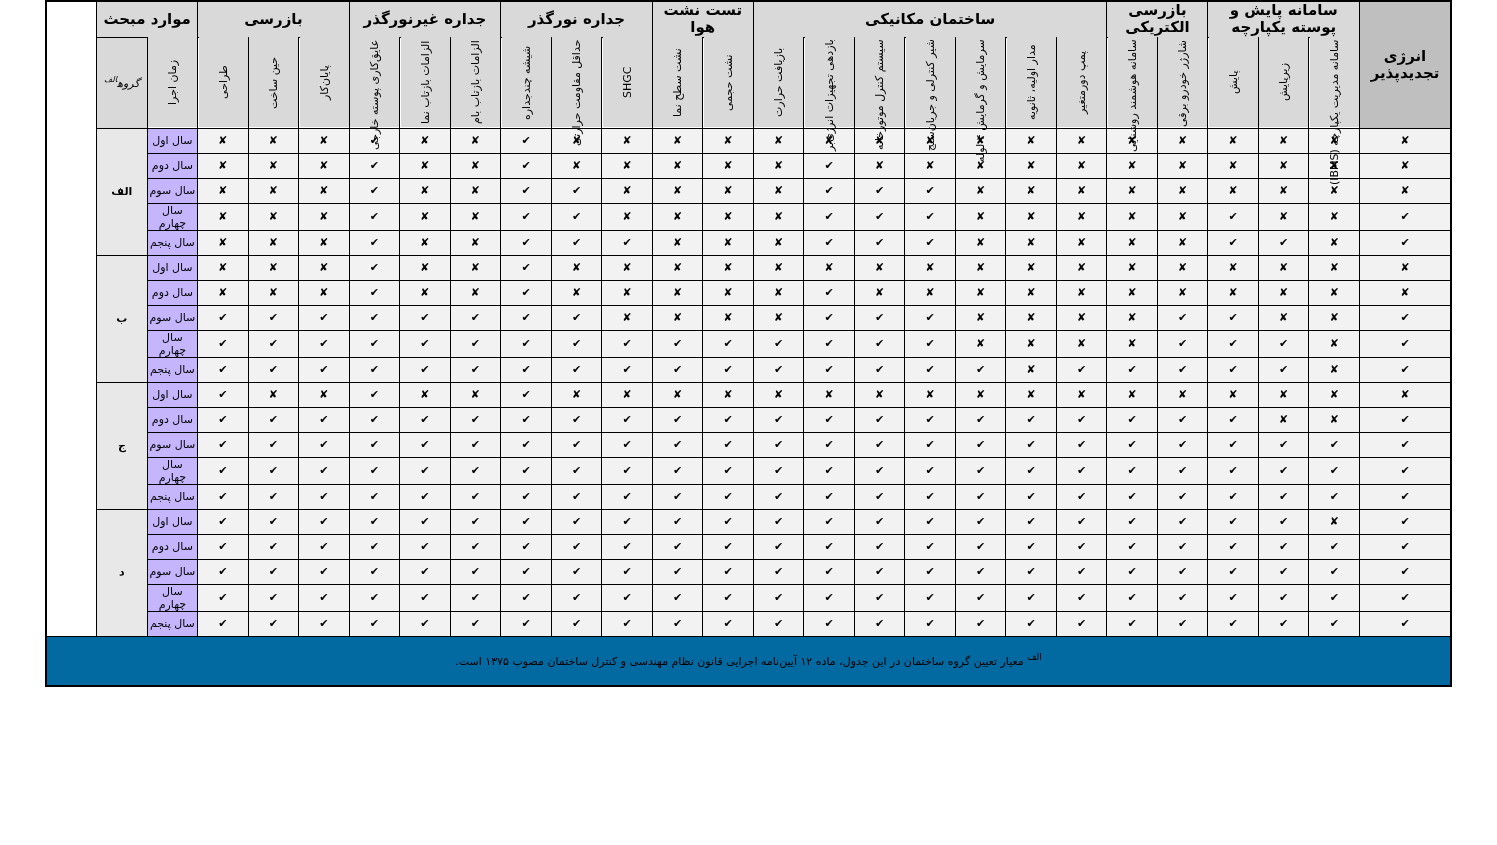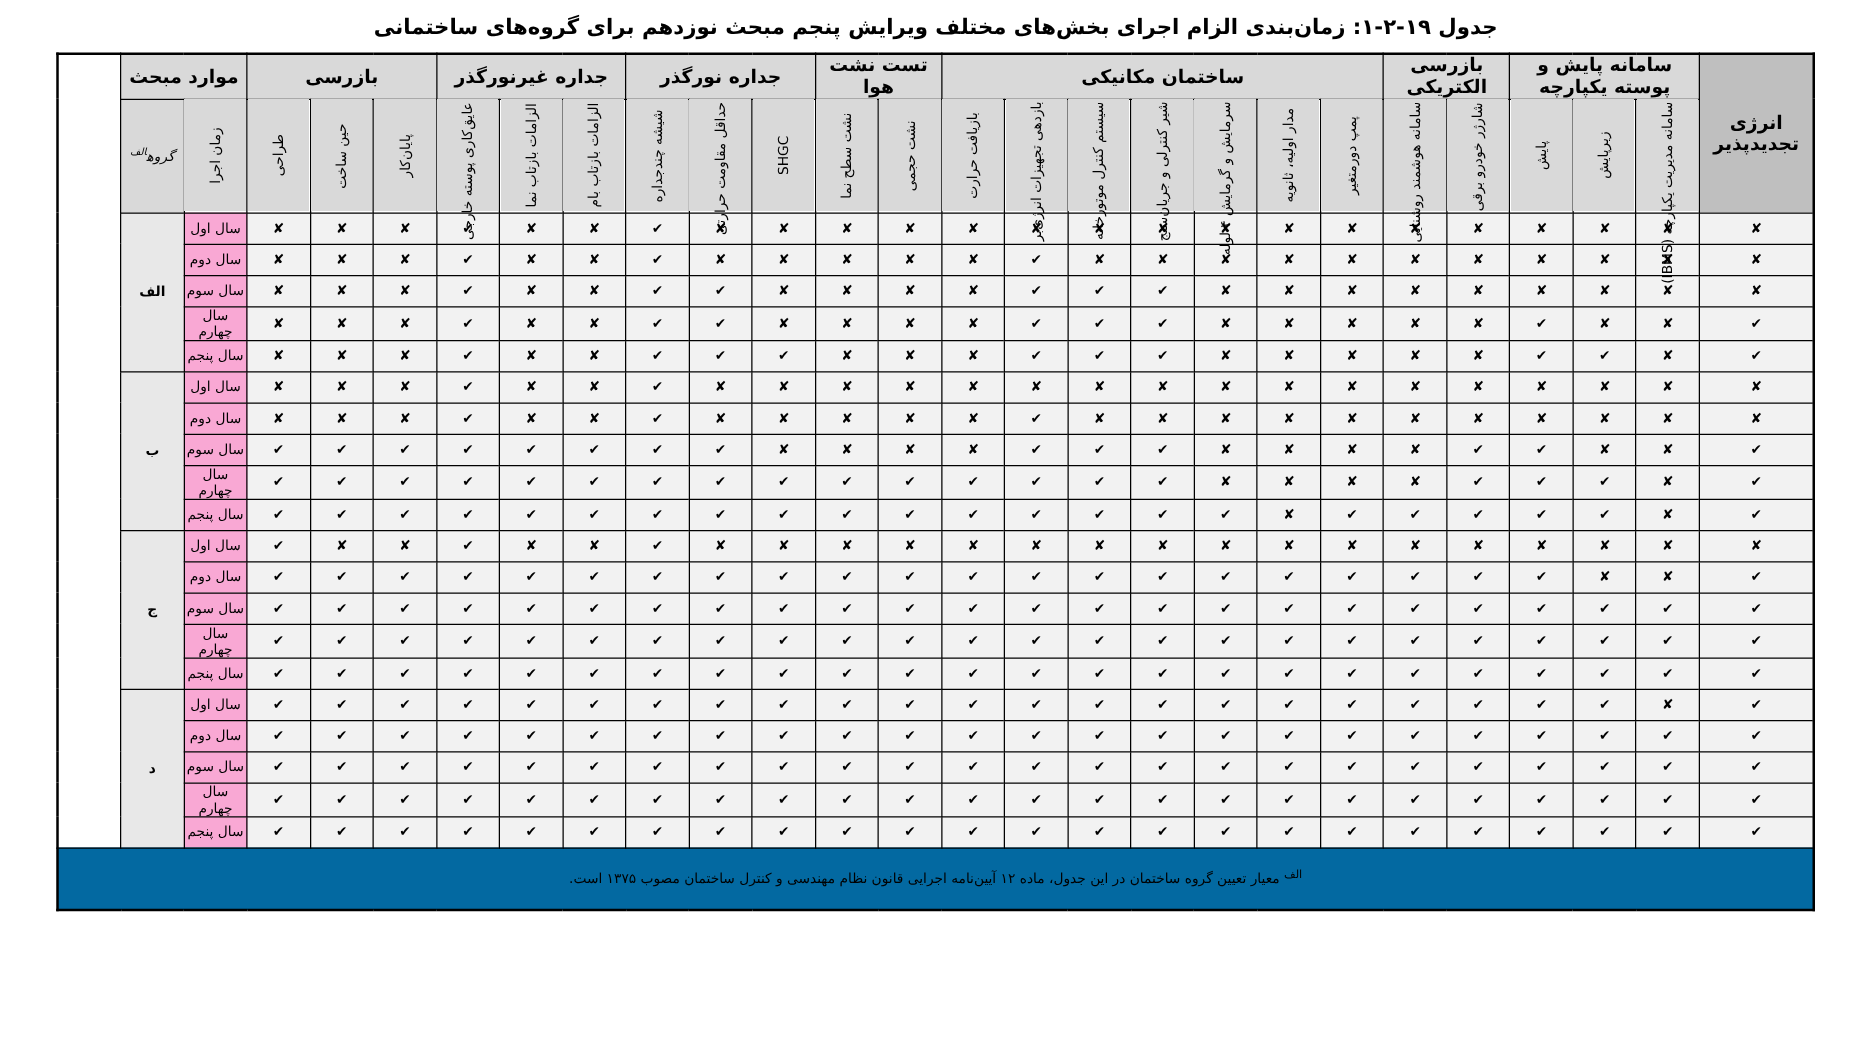--- a/index.html
+++ b/index.html
@@ -80,21 +80,21 @@
   }
   td.mark {
     height: 24px;
     font-size: 14px;
     font-weight: bold;
     background: #f2f2f2;
   }
   td.mark.x { color: #000; }
   td.mark.c { color: #000; }
   td.year {
-    background: #f9a8d4;
+    background: #c4b5fd;
     font-size: 11px;
     height: 24px;
     padding: 0 3px;
     font-weight: normal;
   }
   td.groupcell {
     background: #e8e8e8;
     font-weight: bold;
     font-size: 12px;
     width: 40px;
@@ -111,21 +111,20 @@
     font-size: 9px;
     vertical-align: super;
   }
   .sep-top td { border-top: 2px solid #000; }
 </style>
 </head>
 <body>
 
 <div class="page">
 
-  <div class="title">جدول ۱۹-۲-۱: زمان‌بندی الزام اجرای بخش‌های مختلف ویرایش پنجم مبحث نوزدهم برای گروه‌های ساختمانی</div>
 
   <div class="table-wrap">
     <table class="main">
       <thead>
         <tr class="grp" id="grp-row">
             <th class="renew" rowspan="2" style="width: 88px;">انرژی تجدیدپذیر</th>
             <th colspan="3">سامانه پایش و پوسته یکپارچه</th>
             <th colspan="2">بازرسی الکتریکی</th>
             <th colspan="7">ساختمان مکانیکی</th>
             <th colspan="2">تست نشت هوا</th>

